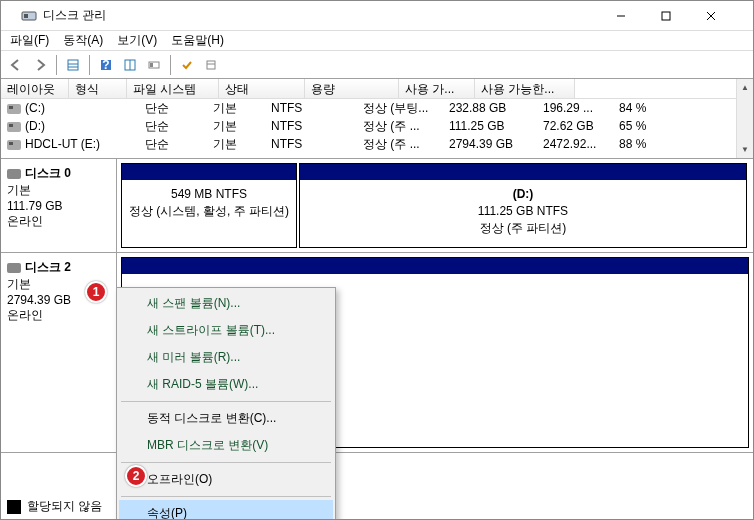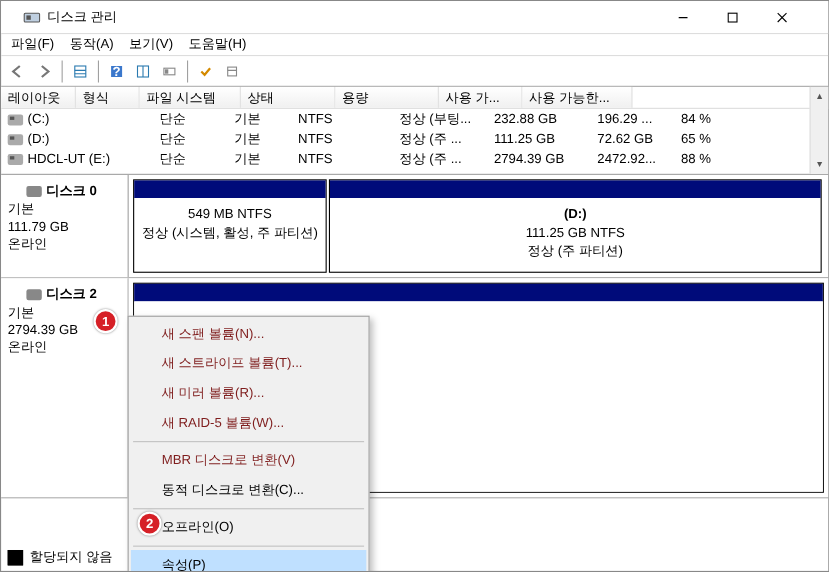--- a/index.html
+++ b/index.html
@@ -29,21 +29,21 @@
 .vollist-row .vcell { padding: 1px 6px; font-size: 12px; overflow: hidden; white-space: nowrap; }
 .volicon { display: inline-block; width: 14px; height: 10px; background: #aaa; border-radius: 2px; margin-right: 4px; vertical-align: middle; position: relative; }
 .volicon::before { content:""; position:absolute; top:2px; left:2px; width:4px; height:3px; background:#555; }
 .vollist-scroll { position:absolute; right:0; top:0; bottom:0; width:17px; background:#f0f0f0; border-left:1px solid #ddd; }
 .vollist-scroll .up, .vollist-scroll .down { height:17px; display:flex; align-items:center; justify-content:center; font-size:8px; color:#555; }
 .vollist-scroll .down { position:absolute; bottom:0; width:100%; }
 
 
 .diskpanel { height: 94px; display: flex; border-bottom: 1px solid #a0a0a0; }
 .diskpanel .diskinfo { width: 116px; padding: 6px; border-right: 1px solid #a0a0a0; background:#fff; }
-.diskpanel .diskinfo .dname { font-weight: bold; font-size: 12px; margin-left: 17px; }
+.diskpanel .diskinfo .dname { font-weight: bold; font-size: 12px; }
 .diskpanel .diskinfo .dline { font-size: 12px; }
 .diskpanel .diskicon { display:inline-block; width:14px; height:10px; background:#888; border-radius:2px; margin-right:4px; vertical-align:middle; }
 .diskpanel .parts { flex:1; display:flex; padding:4px; gap:0; position:relative; }
 .part { border: 1px solid #000; margin-right: 2px; display:flex; flex-direction:column; background:#fff; }
 .part .pbar { height: 16px; background: #000b7a; }
 .part .ptext { padding: 6px; font-size: 12px; line-height: 1.4; text-align: center; }
 .part .ptext .pname { font-weight: bold; }
 
 
 .disk2 .parts { background:#fff; }
@@ -51,21 +51,21 @@
 .disk2 .unalloc .pbar { height:16px; background:#000b7a; }
 .disk2 .unalloc .ubody { background:#fff; height:calc(100% - 16px); }
 
 
 .legend { position:absolute; bottom:4px; left:6px; display:flex; align-items:center; gap:6px; font-size:12px; }
 .legend .sw { width:14px; height:14px; background:#000; border:1px solid #000; }
 
 
 .ctxmenu { position:absolute; left:115px; top:286px; width:220px; background:#f0f0f0; border:1px solid #a0a0a0; box-shadow:3px 3px 6px rgba(0,0,0,.25); z-index:50; padding:2px; }
 .ctxmenu .mi { padding:5px 10px 5px 28px; font-size:12px; position:relative; }
-.ctxmenu .mi.disabled { color:#7f1d1d; }
+.ctxmenu .mi.disabled { color:#14532d; }
 .ctxmenu .mi.hl { background:#bfe0ff; }
 .ctxmenu .msep { height:1px; background:#c0c0c0; margin:3px 2px; }
 
 
 .badge { position:absolute; width:22px; height:22px; border-radius:50%; background:#d62027; color:#fff; display:flex; align-items:center; justify-content:center; font-weight:bold; font-size:12px; border:2px solid #fff; z-index:100; box-shadow:0 0 2px rgba(0,0,0,.5); }
 
 svg { display:block; }
 </style>
 </head>
 <body>
@@ -248,22 +248,22 @@
   <div class="sw"></div>
   <span>할당되지 않음</span>
 </div>
 
 <div class="ctxmenu">
   <div class="mi disabled">새 스팬 볼륨(N)...</div>
   <div class="mi disabled">새 스트라이프 볼륨(T)...</div>
   <div class="mi disabled">새 미러 볼륨(R)...</div>
   <div class="mi disabled">새 RAID-5 볼륨(W)...</div>
   <div class="msep"></div>
+  <div class="mi">동적 디스크로 변환(C)...</div>
   <div class="mi disabled">MBR 디스크로 변환(V)</div>
-  <div class="mi">동적 디스크로 변환(C)...</div>
   <div class="msep"></div>
   <div class="mi">오프라인(O)</div>
   <div class="msep"></div>
   <div class="mi hl">속성(P)</div>
 
 </div>
 
 <div class="badge" style="left:84px; top:280px">1</div>
 <div class="badge" style="left:124px; top:464px">2</div>
 

